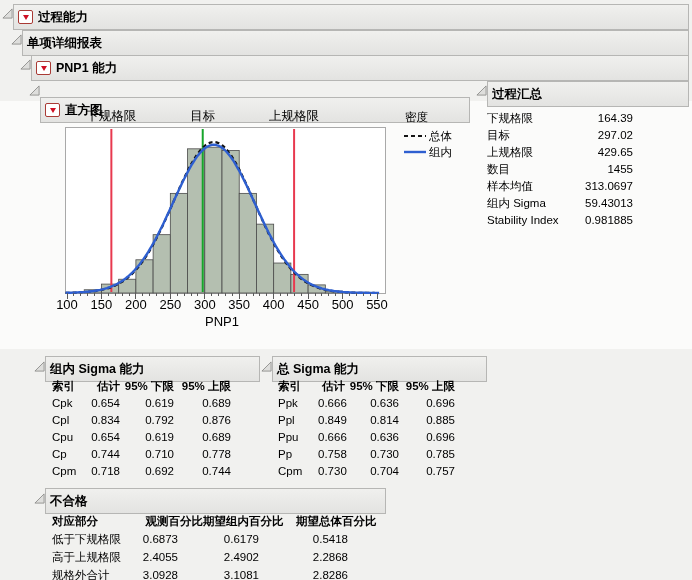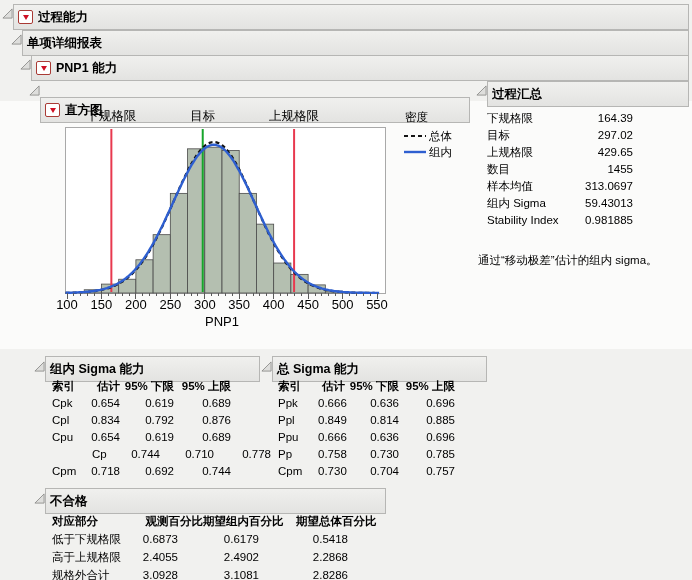--- a/index.html
+++ b/index.html
@@ -214,21 +214,20 @@
       </div>
       <div class="srow">
         <span class="slabel">组内 Sigma</span>
         <span class="sval">59.43013</span>
       </div>
       <div class="srow">
         <span class="slabel">Stability Index</span>
         <span class="sval">0.981885</span>
       </div>
     </div>
-<div class="footnote" style="left:478px;top:253px">通过“移动极差”估计的组内 sigma。</div>
 
 <div id="within-table" style="position:absolute;left:52px;top:378px">
       <div class="trow thead" style="height: 17px; line-height: 17px;">
         <span style="width: 38px; text-align: left;">索引</span>
         <span style="width: 30px; text-align: right;">估计</span>
         <span style="width: 54px; text-align: right;">95% 下限</span>
         <span style="width: 57px; text-align: right;">95% 上限</span>
       </div>
       <div class="trow" style="height: 17px; line-height: 17px;">
         <span style="width: 38px; text-align: left;">Cpk</span>
@@ -241,21 +240,21 @@
         <span style="width: 30px; text-align: right;">0.834</span>
         <span style="width: 54px; text-align: right;">0.792</span>
         <span style="width: 57px; text-align: right;">0.876</span>
       </div>
       <div class="trow" style="height: 17px; line-height: 17px;">
         <span style="width: 38px; text-align: left;">Cpu</span>
         <span style="width: 30px; text-align: right;">0.654</span>
         <span style="width: 54px; text-align: right;">0.619</span>
         <span style="width: 57px; text-align: right;">0.689</span>
       </div>
-      <div class="trow" style="height: 17px; line-height: 17px; margin-left: 40px;">
+      <div class="trow" style="height: 17px; line-height: 17px;">
         <span style="width: 38px; text-align: left;">Cp</span>
         <span style="width: 30px; text-align: right;">0.744</span>
         <span style="width: 54px; text-align: right;">0.710</span>
         <span style="width: 57px; text-align: right;">0.778</span>
       </div>
       <div class="trow" style="height: 17px; line-height: 17px;">
         <span style="width: 38px; text-align: left;">Cpm</span>
         <span style="width: 30px; text-align: right;">0.718</span>
         <span style="width: 54px; text-align: right;">0.692</span>
         <span style="width: 57px; text-align: right;">0.744</span>

